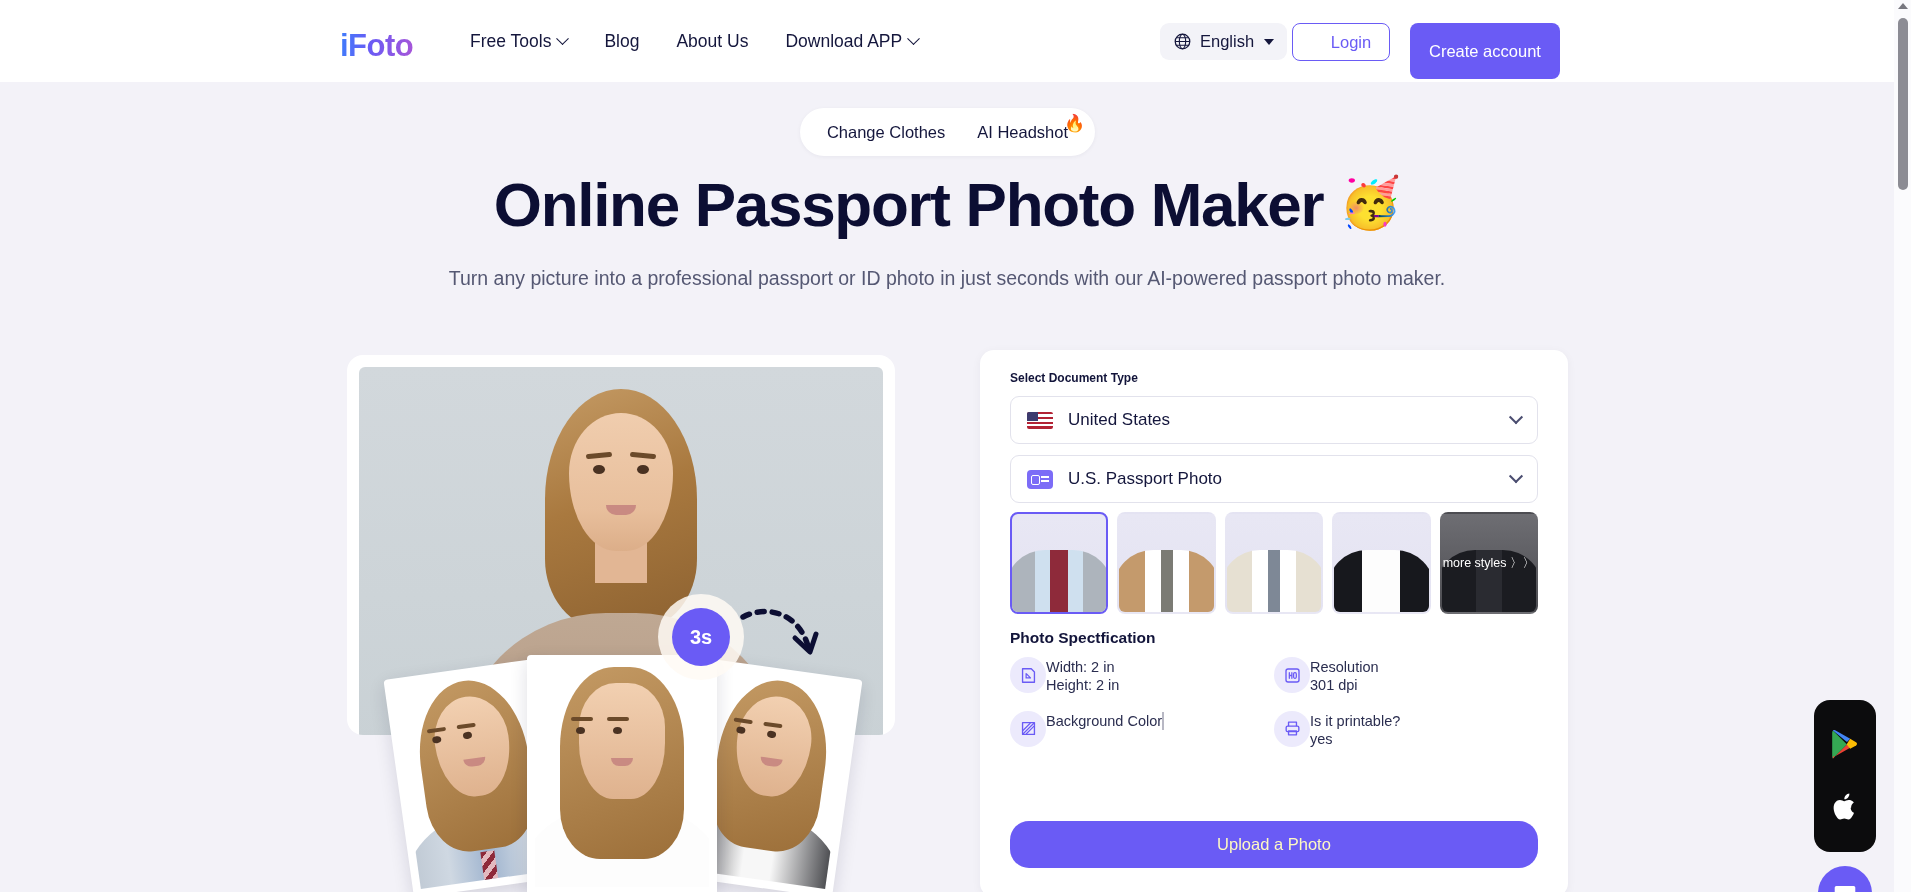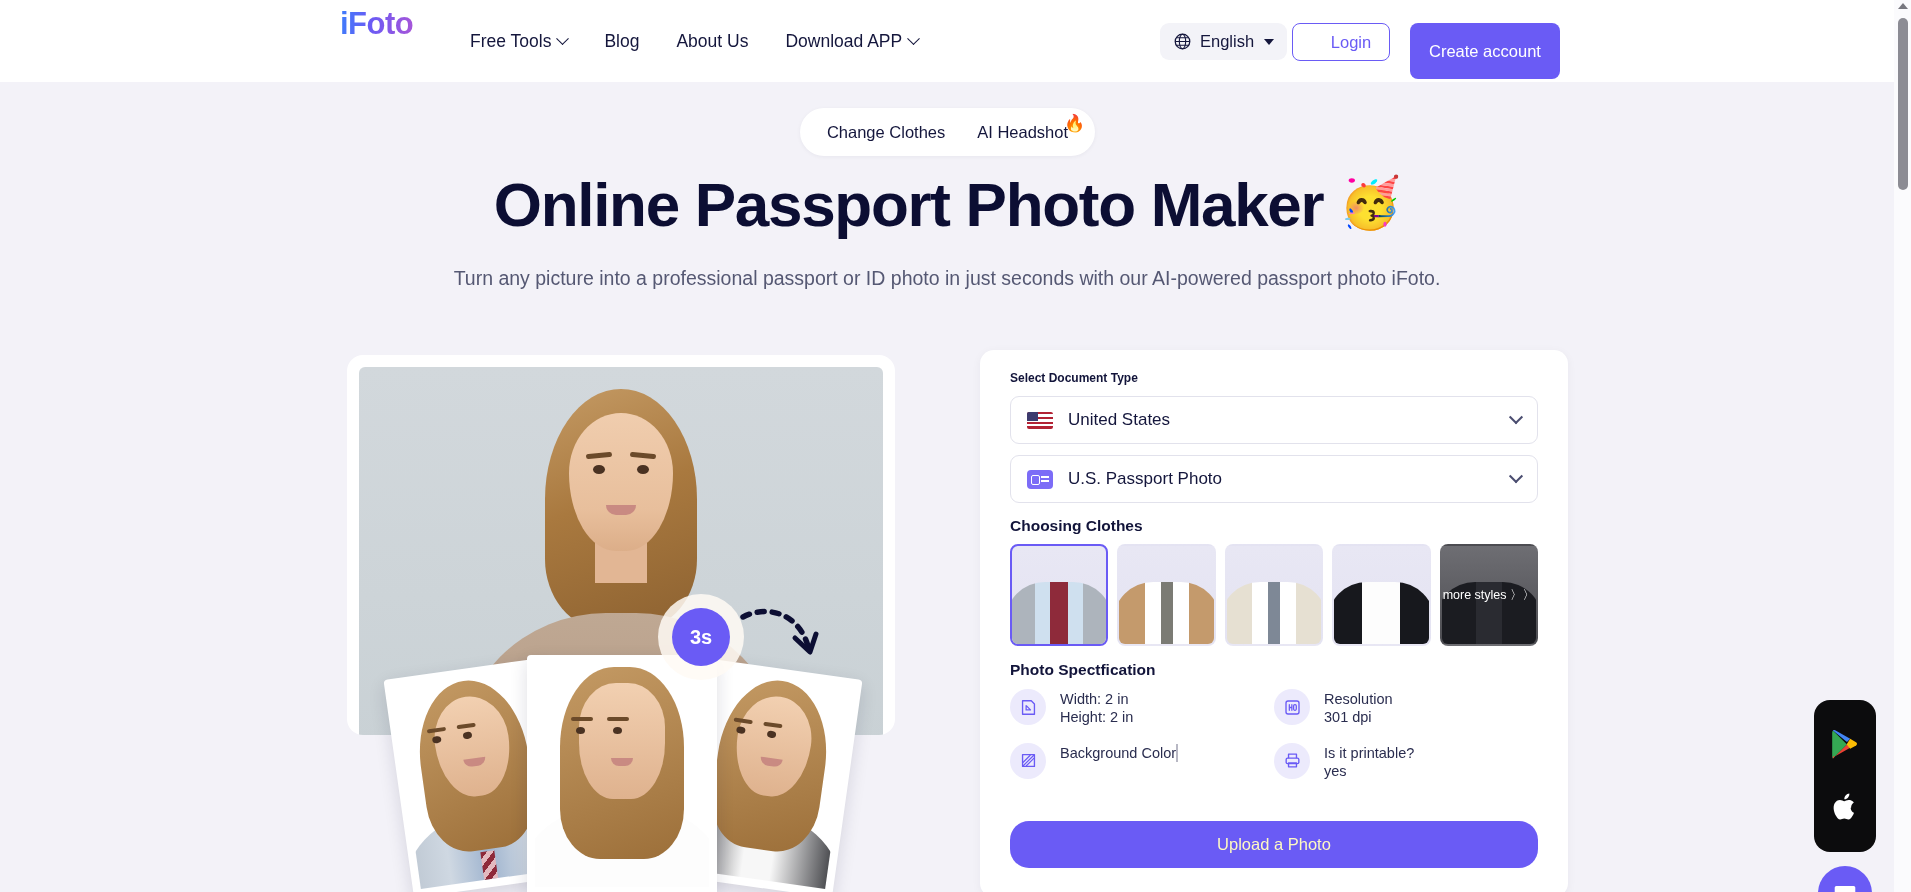--- a/index.html
+++ b/index.html
@@ -15,21 +15,21 @@
 
   
   .header {
     position: absolute; top: 0; left: 0;
     width: 1894px; height: 82px;
     background: #ffffff;
     display: flex; align-items: center;
     z-index: 30;
   }
   .logo {
-    position: absolute; left: 340px; top: 6px;
+    position: absolute; left: 340px; top: 28px;
     font-size: 31px; font-weight: 700; letter-spacing: -0.5px;
     background: linear-gradient(95deg, #3d7dfb 0%, #6a5bf5 42%, #a855d8 100%);
     -webkit-background-clip: text; background-clip: text;
     -webkit-text-fill-color: transparent; color: transparent;
   }
   .nav { position: absolute; left: 470px; top: 0; height: 82px; display: flex; align-items: center; gap: 37px; }
   .nav-item {
     display: flex; align-items: center; gap: 7px;
     font-size: 17.5px; color: #14163c; cursor: pointer; white-space: nowrap;
   }
@@ -203,21 +203,21 @@
   .s2 { background: linear-gradient(90deg,#c49a6c 0 30%, #fff 30% 44%, #7b7b74 44% 56%, #fff 56% 70%, #c49a6c 70% 100%); }
   .s3 { background: linear-gradient(90deg,#e6e0d2 0 30%, #fff 30% 44%, #7e8896 44% 56%, #fff 56% 70%, #e6e0d2 70% 100%); }
   .s4 { background: linear-gradient(90deg,#17181d 0 32%, #fdfdfd 32% 68%, #17181d 68% 100%); }
   .s5 { background: linear-gradient(90deg,#1b1c21 0 38%, #2a2b31 38% 62%, #1b1c21 62% 100%); }
   .cl.more { background: linear-gradient(180deg,#6e6e73 0%, #4c4c51 100%); }
   .cl.more .overlay { position: absolute; inset: 0; display: flex; align-items: center; justify-content: center;
                       color: #fff; font-size: 12.5px; z-index: 3; }
 
   .spec-title { margin-top: 15px; font-size: 15.5px; font-weight: 700; color: #12143a; }
   .specs { margin-top: 10px; display: grid; grid-template-columns: 1fr 1fr; row-gap: 16px; }
-  .spec { display: flex; align-items: flex-start; gap: 14px; }
+  .spec { display: flex; align-items: flex-start; }
   .spec-ic { flex: 0 0 auto; width: 36px; height: 36px; border-radius: 50%; background: #eceafc;
              display: flex; align-items: center; justify-content: center; }
   .spec-tx { font-size: 14.5px; color: #2a2d4f; line-height: 1.27; padding-top: 1px; }
   .swatch { margin-top: 4px; width: 34px; height: 17px; background: #fff; border: 1.3px solid #b8b8c4; }
 
   .btn-upload {
     position: absolute; left: 30px; bottom: 29px;
     width: 528px; height: 47px; border-radius: 19px;
     background: #6a5bf5; color: #fef9c3; border: none;
     font-size: 16.5px; cursor: pointer; font-family: inherit;
@@ -289,21 +289,21 @@
     <div class="tab">
       <span>AI Headshot</span>
       <span class="fire">🔥</span>
     </div>
   </div>
 
   <div class="hero-title">
     <span>Online Passport Photo Maker</span>
     <span class="emoji">🥳</span>
   </div>
-  <div class="hero-sub">Turn any picture into a professional passport or ID photo in just seconds with our AI-powered passport photo iFoto.</div>
+  <div class="hero-sub">Turn any picture into a professional passport or ID photo in just seconds with our AI-powered passport photo maker.</div>
 
   <div class="visual">
     <div class="photo-main">
       <div class="pm-hair"></div>
       <div class="pm-neck"></div>
       <div class="pm-face"></div>
       <div class="pm-brow l"></div>
       <div class="pm-brow r"></div>
       <div class="pm-eye l"></div>
       <div class="pm-eye r"></div>
@@ -371,21 +371,20 @@
       <span class="txt">United States</span>
       <span class="chev2"></span>
     </div>
 
     <div class="select">
       <span class="idicon"></span>
       <span class="txt">U.S. Passport Photo</span>
       <span class="chev2"></span>
     </div>
 
-    <div class="sub-label">Choosing Clothes</div>
 
     <div class="clothes">
       <div class="cl sel">
         <div class="suit s1"></div>
       </div>
       <div class="cl">
         <div class="suit s2"></div>
       </div>
       <div class="cl">
         <div class="suit s3"></div>

